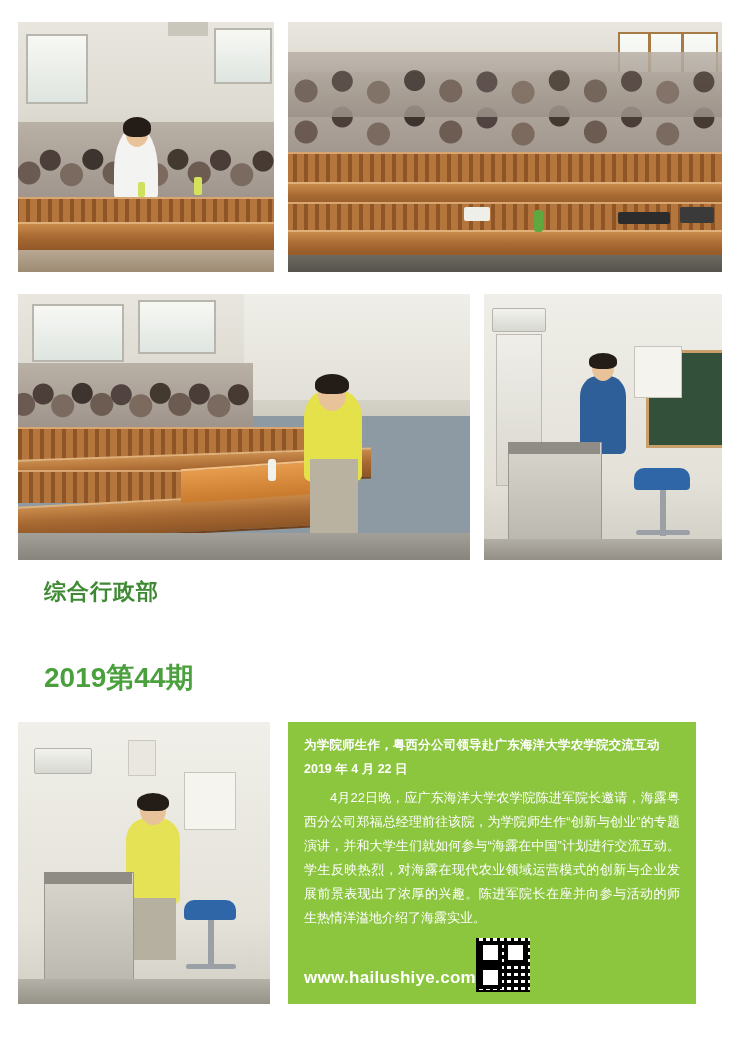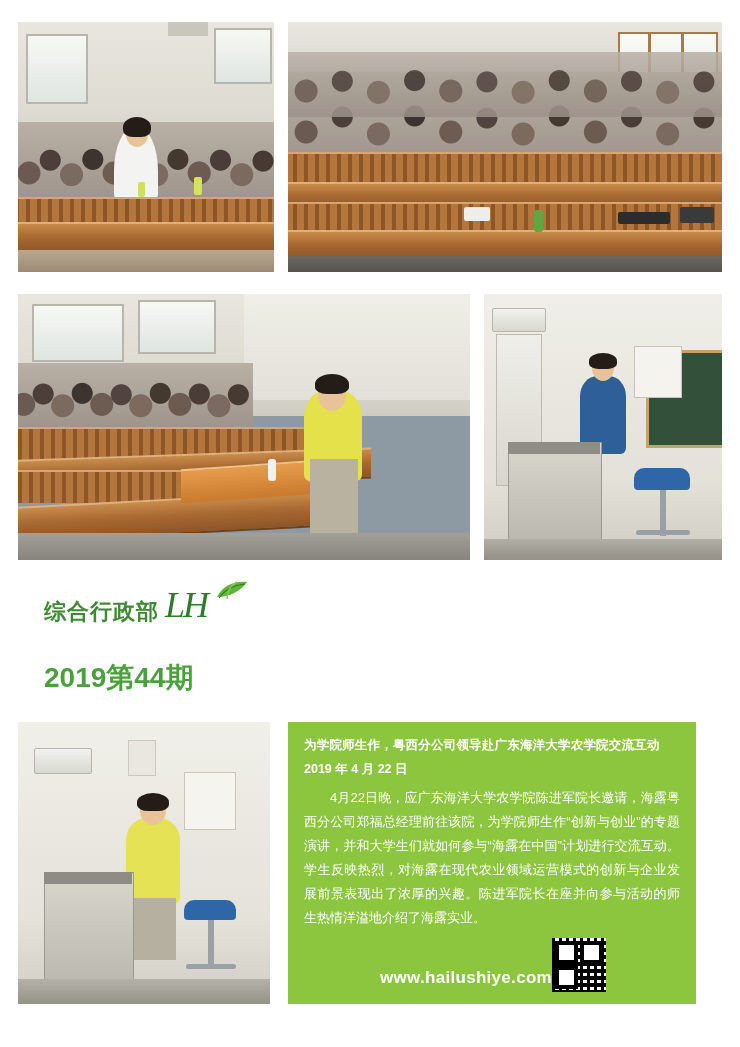--- a/index.html
+++ b/index.html
@@ -127,21 +127,21 @@
     top: 565px;
     width: 740px;
     height: 145px;
   }
   .dept-line {
     position: absolute;
     left: 44px;
     top: 16px;
     display: flex;
     align-items: flex-end;
-    gap: 6px;
+    gap: 16px;
   }
   .dept-text {
     font-size: 22px;
     font-weight: bold;
     color: #3e8a33;
     letter-spacing: 1px;
     line-height: 1;
   }
   .logo-wrap {
     position: relative;
@@ -222,21 +222,21 @@
     text-justify: inter-ideograph;
     text-indent: 2em;
   }
   .article-footer {
     position: absolute;
     left: 16px;
     right: 14px;
     bottom: 12px;
     display: flex;
     align-items: flex-end;
-    justify-content: center;
+    justify-content: flex-start;
   }
   .site-url {
     font-size: 17px;
     font-weight: bold;
     letter-spacing: 0.3px;
     padding-bottom: 4px;
   }
   .qr {
     width: 54px;
     height: 54px;
@@ -351,28 +351,20 @@
       <div class="stool" style="left:150px; top:174px; width:56px; height:22px;"></div>
       <div class="stoolleg" style="left:176px; top:196px; width:6px; height:46px;"></div>
       <div class="stoolleg" style="left:152px; top:236px; width:54px; height:5px; border-radius:3px;"></div>
       <div class="floorband" style="height:8%; background:linear-gradient(180deg,#b2afa6,#938f87);"></div>
     </div>
   </div>
 
   <div class="masthead">
     <div class="dept-line">
       <div class="dept-text">综合行政部</div>
-      <div class="logo-wrap">
-        <div class="logo-mark">LH</div>
-        <svg class="logo-leaf" viewBox="0 0 34 22">
-          <path d="M2 18 C8 6, 20 2, 32 3 C26 12, 14 18, 2 18 Z" fill="#5eb33a"></path>
-          <path d="M4 19 C10 10, 20 6, 30 5" stroke="#2f7a2b" stroke-width="1.2" fill="none"></path>
-          <path d="M12 20 C12 12, 16 6, 22 3" stroke="#8bc94f" stroke-width="1.4" fill="none"></path>
-        </svg>
-      </div>
     </div>
     <div class="title-line">
       <div class="issue">2019第44期</div>
     </div>
   </div>
 
   <div class="photo" style="left:18px; top:722px; width:252px; height:282px;">
     <div class="scene">
       <div class="wall" style="height:100%; background:linear-gradient(180deg,#f0efe9 0%,#e4e2d9 70%,#d0cdc3 100%);"></div>
       <div class="ac-unit" style="left:16px; top:26px; width:56px; height:24px;"></div>

